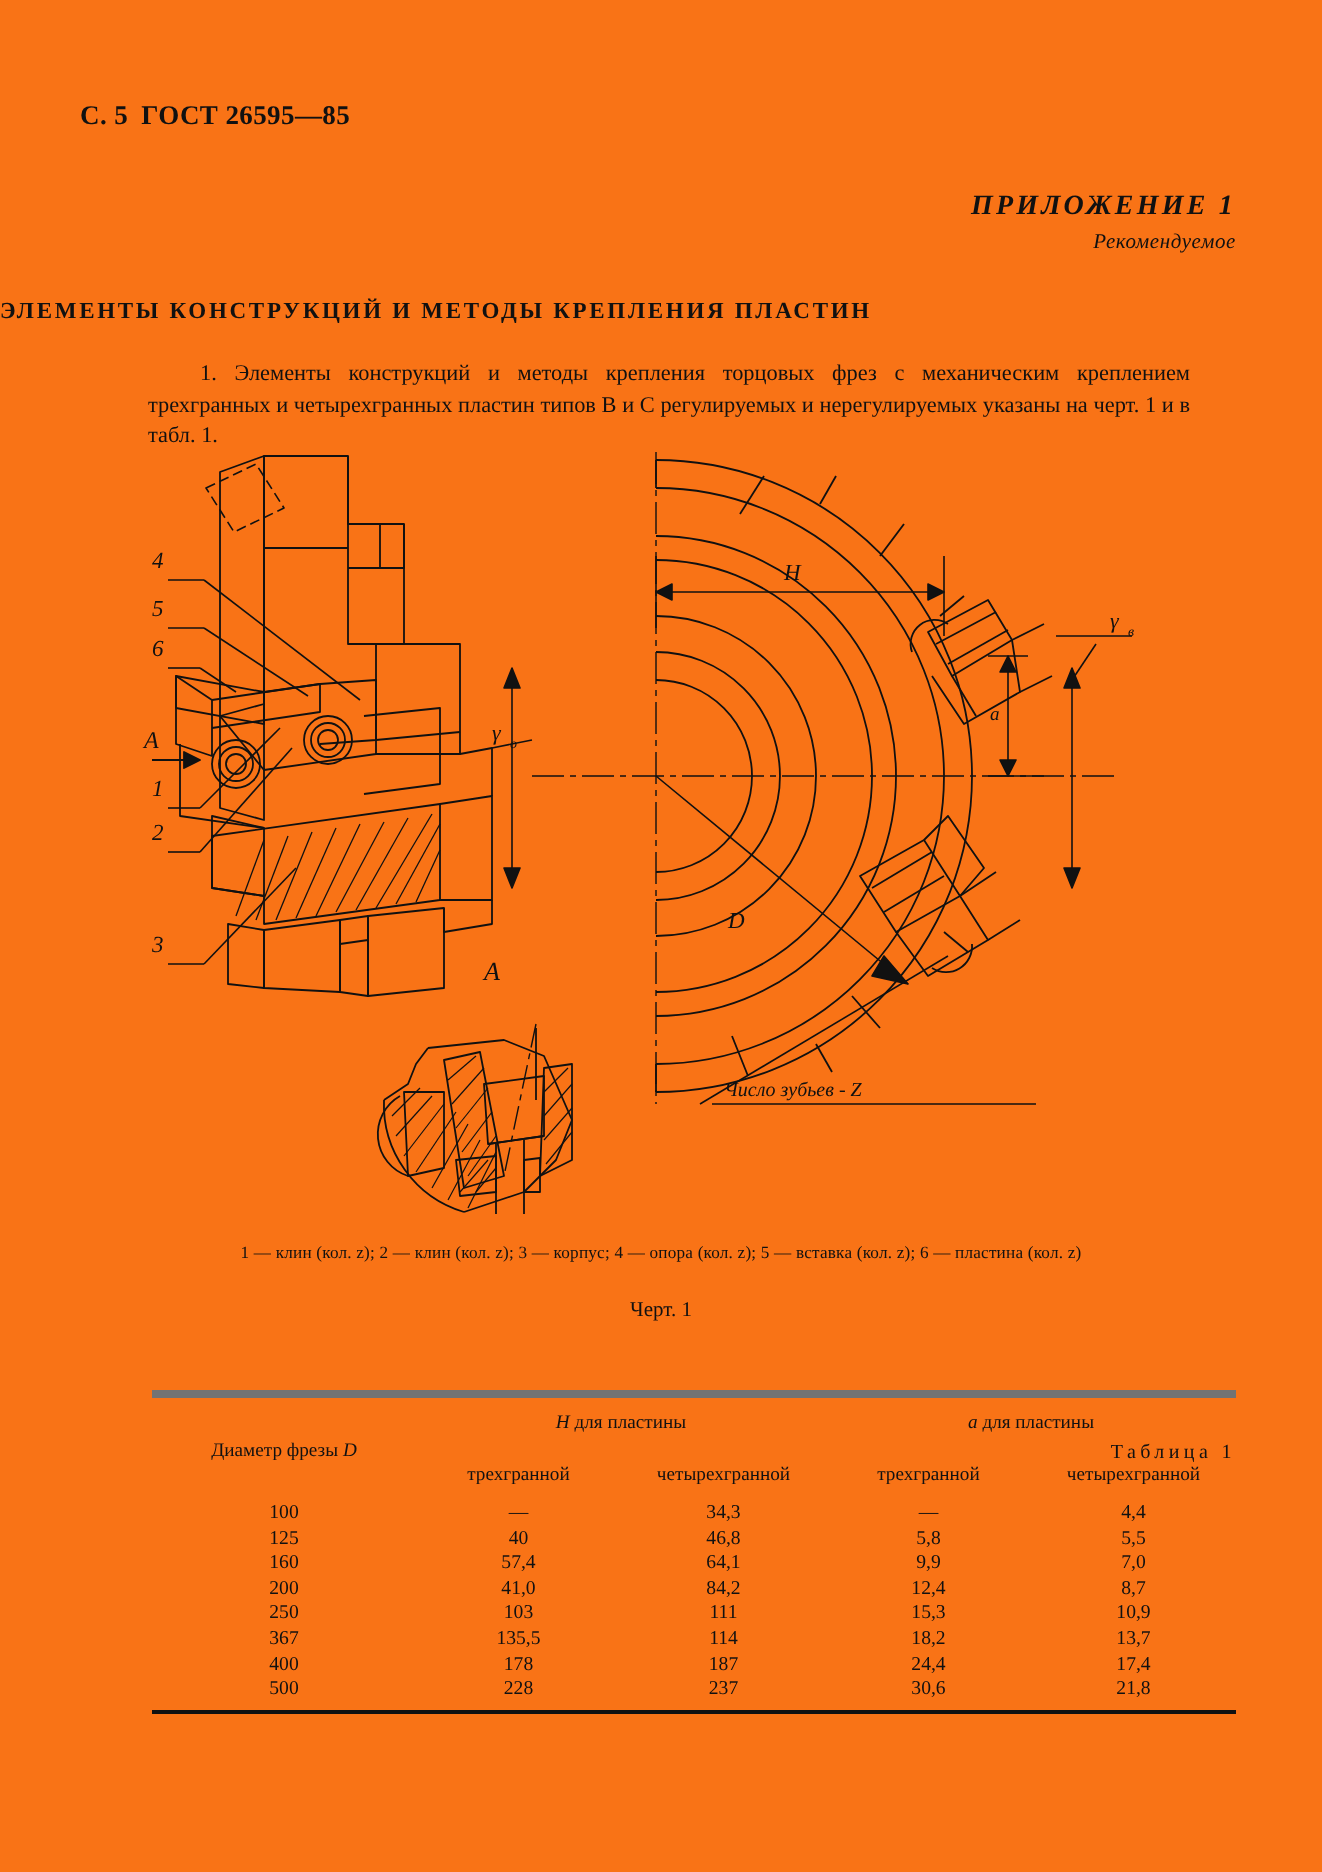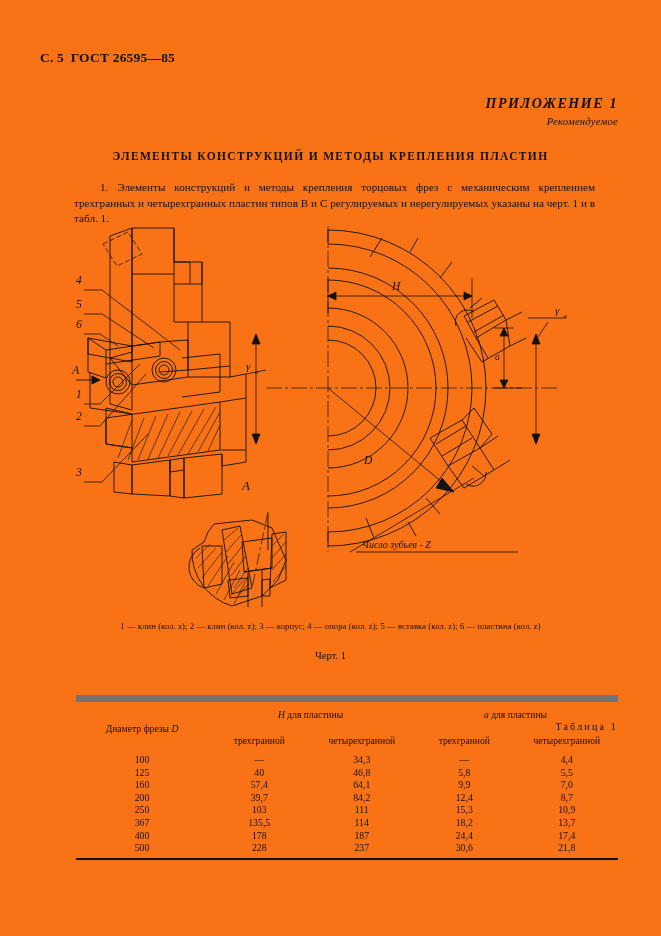--- a/index.html
+++ b/index.html
@@ -49,21 +49,21 @@
     font-size: 10.5px;
     letter-spacing: 0.3px;
   }
 
   
   .doc-title {
     position: absolute;
     left: 0;
     right: 0;
     top: 150px;
-    text-align: center;
+    text-align: left;
     font-size: 11.5px;
     font-weight: bold;
     letter-spacing: 1.35px;
   }
 
   
   .intro {
     position: absolute;
     left: 74px;
     width: 521px;
@@ -121,21 +121,21 @@
     border-collapse: collapse;
     font-size: 9.6px;
   }
   .data-table th,
   .data-table td {
     border: 0;
     padding: 0;
     text-align: center;
     font-weight: normal;
   }
-  .rule-top > th { border-top: 7px solid #737373; }
+  .rule-top > th { border-top: 4px solid #737373; }
   .hdr-tall {
     border-bottom: 1.6px solid #111;
     vertical-align: middle;
     height: 52px;
   }
   .hdr-group {
     border-bottom: 1px solid #111;
     height: 25px;
     vertical-align: middle;
   }
@@ -465,21 +465,21 @@
       </tr>
       <tr>
         <td>160</td>
         <td class="vl">57,4</td>
         <td class="vl">64,1</td>
         <td class="vl">9,9</td>
         <td class="vl">7,0</td>
       </tr>
       <tr>
         <td>200</td>
-        <td class="vl">39,7</td>
+        <td class="vl">41,0</td>
         <td class="vl">84,2</td>
         <td class="vl">12,4</td>
         <td class="vl">8,7</td>
       </tr>
       <tr>
         <td>250</td>
         <td class="vl">103</td>
         <td class="vl">111</td>
         <td class="vl">15,3</td>
         <td class="vl">10,9</td>

